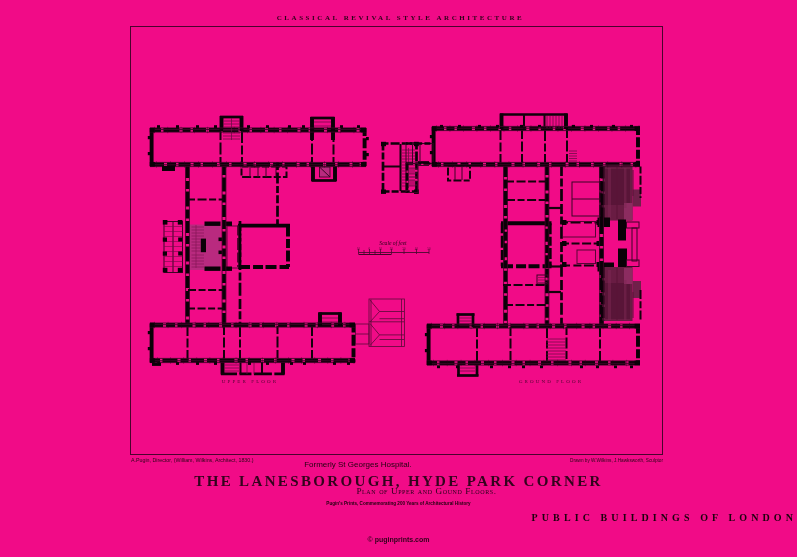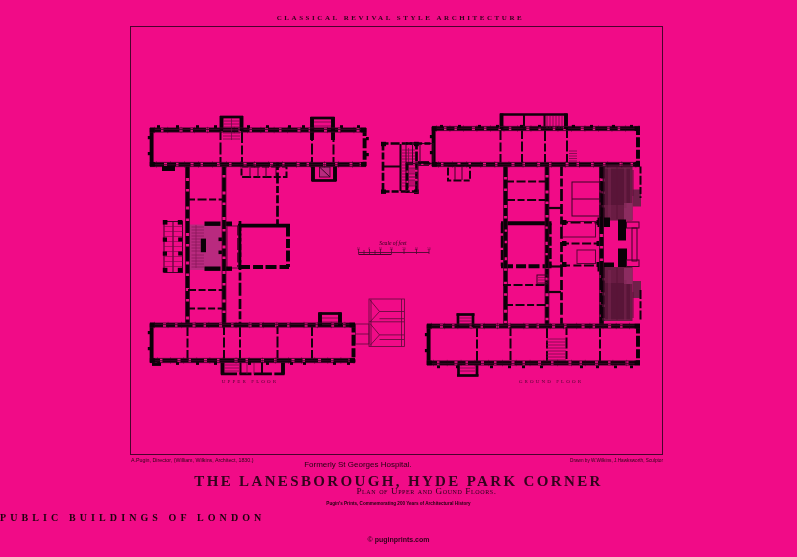--- a/index.html
+++ b/index.html
@@ -643,15 +643,15 @@
 <div class="abs" style="left:570px;top:457.5px;font-size:4.7px;font-family:'Liberation Sans',sans-serif;color:#2c0619;">Drawn by W.Wilkins, J.Hawksworth, Sculptor</div>
 
 <div class="abs" style="left:0;top:460px;width:716px;text-align:center;font-size:8px;font-family:'Liberation Sans',sans-serif;color:#20030f;">Formerly St Georges Hospital.</div>
 
 <div class="abs" style="left:0;top:472.5px;width:797px;text-align:center;font-size:15px;letter-spacing:2.35px;font-weight:bold;color:#33041d;">THE LANESBOROUGH, HYDE PARK CORNER</div>
 
 <div class="abs" style="left:0;top:485.5px;width:797px;text-align:center;font-size:9.2px;font-variant:small-caps;letter-spacing:0.6px;color:#26031a;margin-left:28px;">Plan of Upper and Gound Floors.</div>
 
 <div class="abs" style="left:0;top:501px;width:797px;text-align:center;font-size:4.6px;font-family:'Liberation Sans',sans-serif;font-weight:bold;color:#20030f;">Pugin's Prints, Commemorating 200 Years of Architectural History</div>
 
-<div class="abs" style="left:0;top:512px;width:797px;text-align:left;font-size:10px;letter-spacing:4.1px;font-weight:bold;color:#1c020e;">PUBLIC BUILDINGS OF LONDON</div>
+<div class="abs" style="left:0;top:512px;width:797px;text-align:right;font-size:10px;letter-spacing:4.1px;font-weight:bold;color:#1c020e;">PUBLIC BUILDINGS OF LONDON</div>
 
 <div class="abs" style="left:0;top:535.5px;width:797px;text-align:center;font-size:7px;font-family:'Liberation Sans',sans-serif;font-weight:bold;color:#30041c;">© puginprints.com</div>
 
 </body></html>

